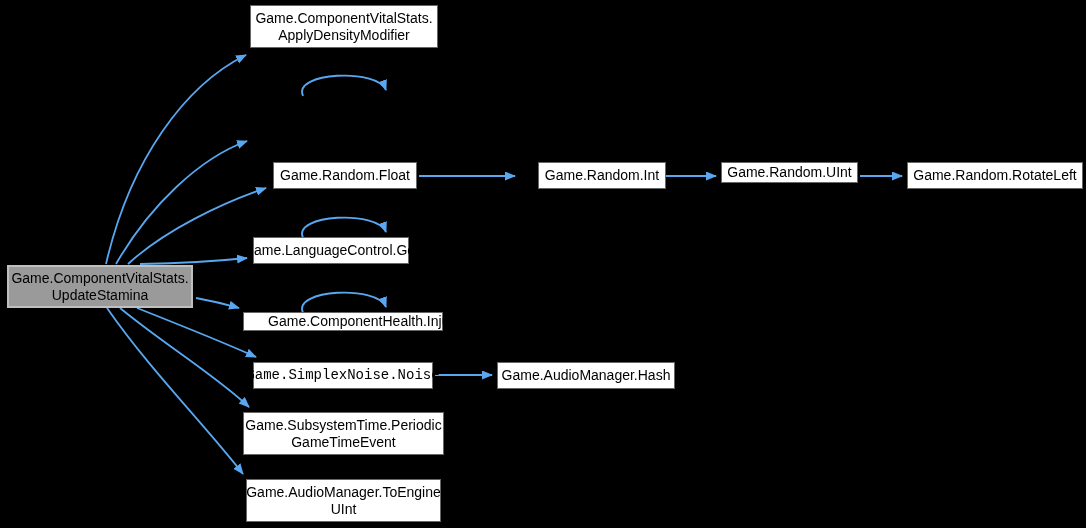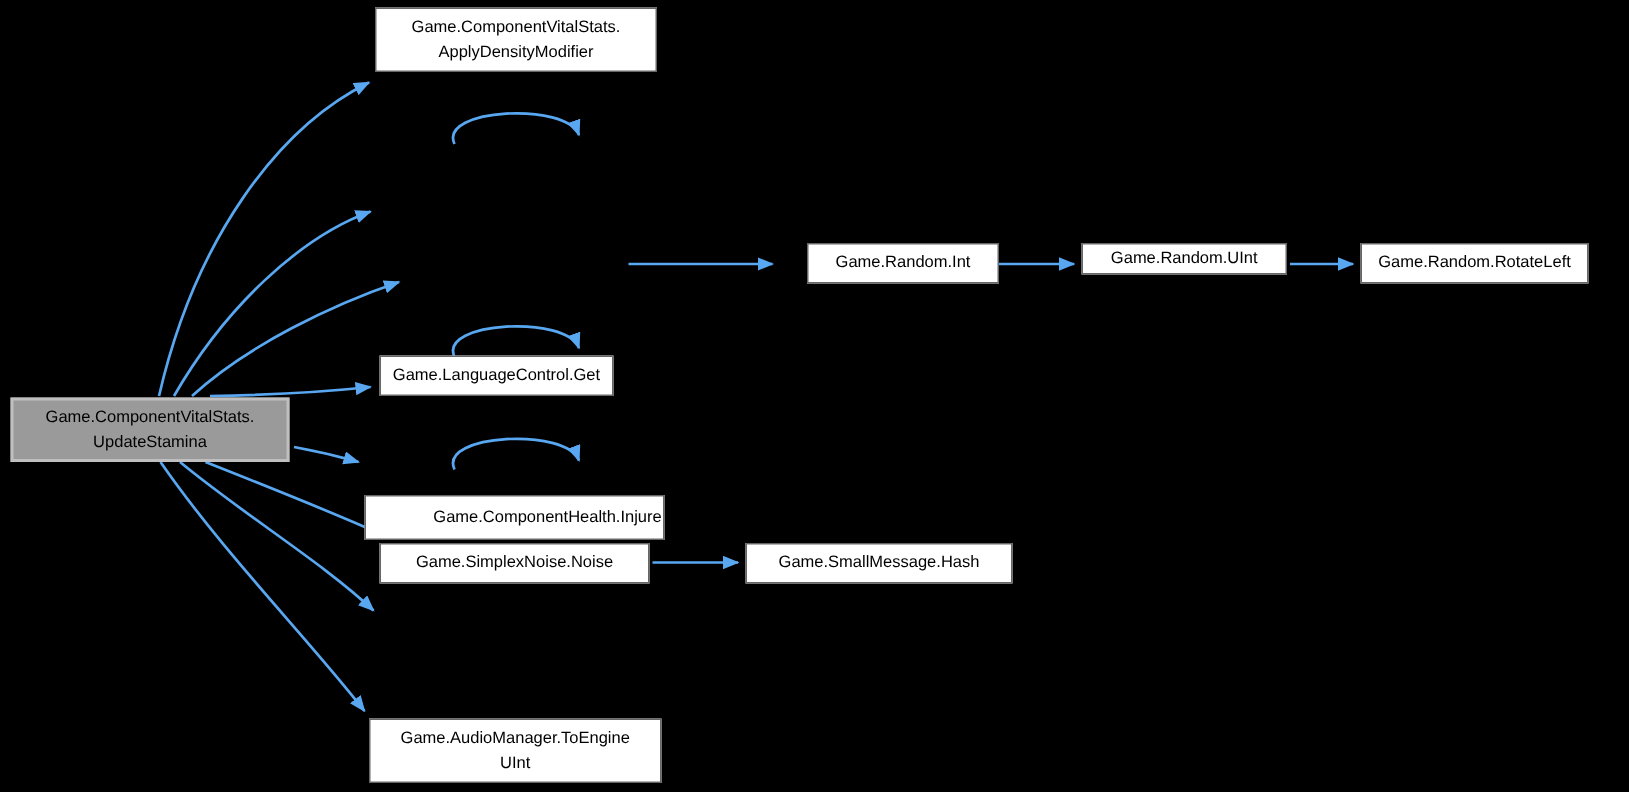--- a/index.html
+++ b/index.html
@@ -21,21 +21,21 @@
     top: 0;
     width: 1086px;
     height: 528px;
   }
   .node {
     position: absolute;
     box-sizing: border-box;
     background: #ffffff;
     border: 1px solid #666666;
     color: #000000;
-    font-size: 11px;
+    font-size: 14px;
     line-height: 17px;
     display: flex;
     align-items: center;
     justify-content: center;
     text-align: center;
     white-space: pre-line;
     cursor: pointer;
     z-index: 2;
   }
   .node.focus {
@@ -80,32 +80,35 @@
     <path class="edge" d="M 303,313 C 292,289 378,285 386,307" marker-end="url(#ah)"></path>
   </svg>
 
   <div class="node focus" style="left:7px; top:265px; width:186px; height:43px;">Game.ComponentVitalStats.
 UpdateStamina</div>
 
   <div class="node" style="left:250px; top:5px; width:188px; height:43px;">Game.ComponentVitalStats.
 ApplyDensityModifier</div>
 
 
+  <div class="node" style="left:273px; top:162px; width:144px; height:27px;">Game.Random.Float</div>
 
   <div class="node" style="left:520px; top:162px; width:128px; height:27px;margin-left:18px;">Game.Random.Int</div>
 
   <div class="node" style="left:721px; top:162px; width:137px; height:21px;">Game.Random.UInt</div>
 
-  <div class="node" style="left:907px; top:162px; width:152px; height:27px;">Game.Random.RotateLeft</div>
+  <div class="node" style="left:907px; top:162px; width:176px; height:27px;">Game.Random.RotateLeft</div>
 
   <div class="node" style="left:253px; top:237px; width:156px; height:27px;">Game.LanguageControl.Get</div>
 
-  <div class="node" style="left:243px; top:330px; width:200px; height:30px;padding-left:44px;">Game.ComponentHealth.Injure</div>
+  <div class="node" style="left:243px; top:312px; width:200px; height:19px;padding-left:44px;">Game.ComponentHealth.Injure</div>
 
-  <div class="node" style="left:253px; top:362px; width:180px; height:27px;">Game.SimplexNoise.Noise</div>
+  <div class="node" style="left:253px; top:362px; width:180px; height:27px;font-family:Liberation Mono, monospace;">Game.SimplexNoise.Noise</div>
 
-  <div class="node" style="left:497px; top:362px; width:178px; height:27px;">Game.SmallMessage.Hash</div>
+  <div class="node" style="left:497px; top:362px; width:178px; height:27px;">Game.AudioManager.Hash</div>
 
+  <div class="node" style="left:243px; top:412px; width:201px; height:43px;">Game.SubsystemTime.Periodic
+GameTimeEvent</div>
 
   <div class="node" style="left:246px; top:479px; width:195px; height:43px;">Game.AudioManager.ToEngine
 UInt</div>
 
 </div>
 
 </body></html>

